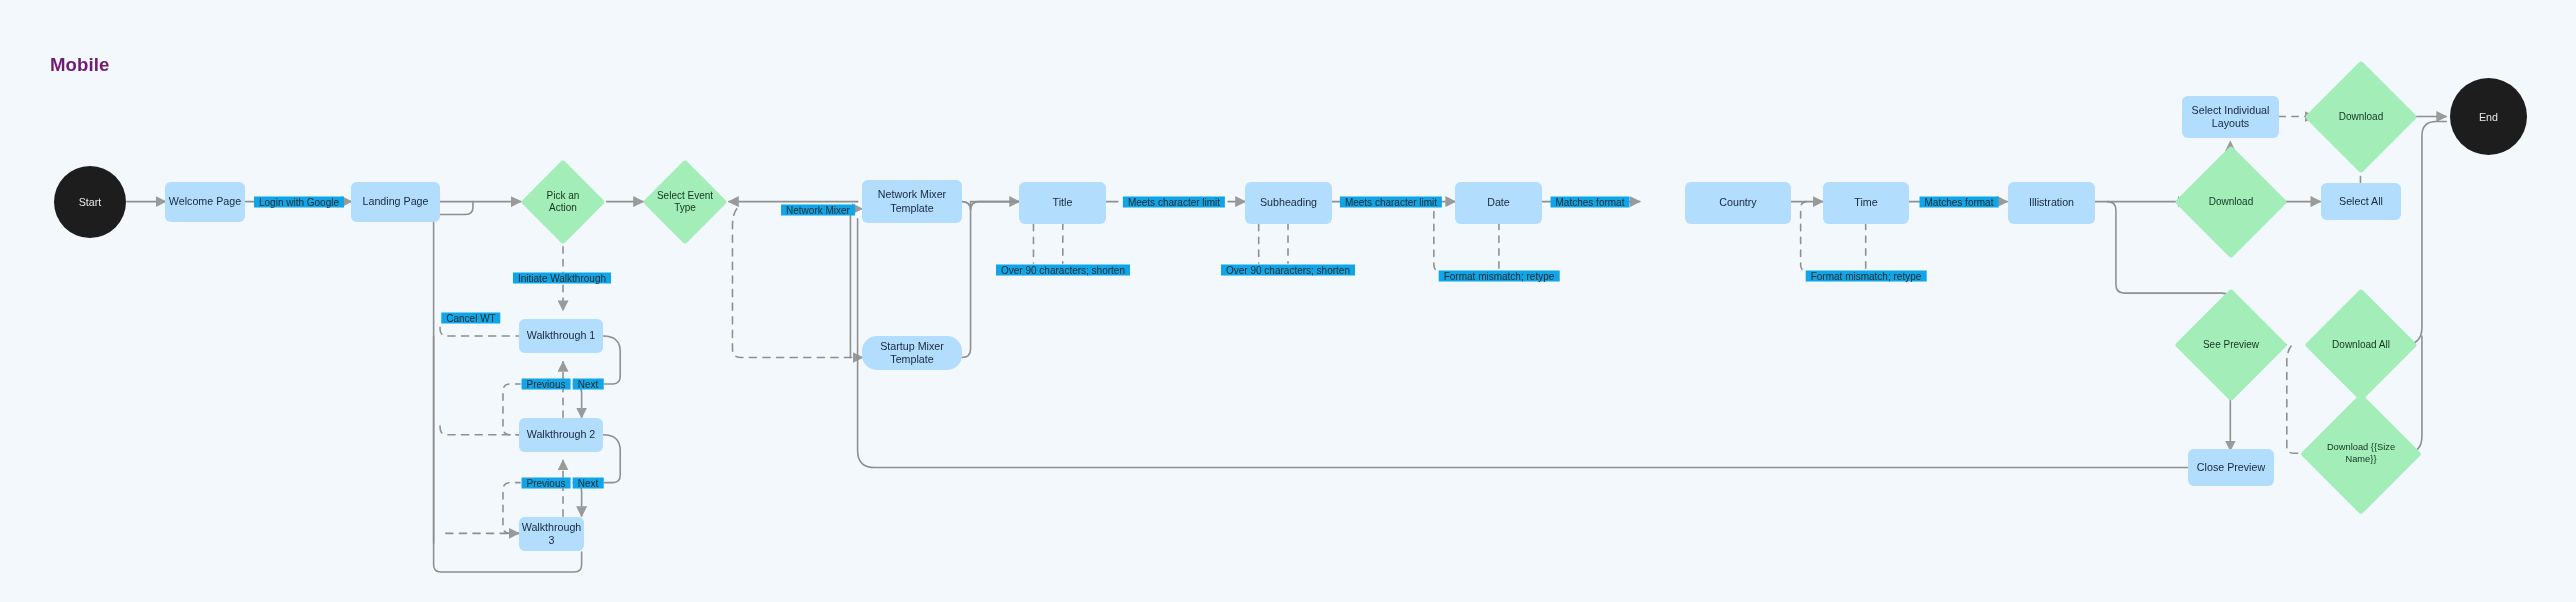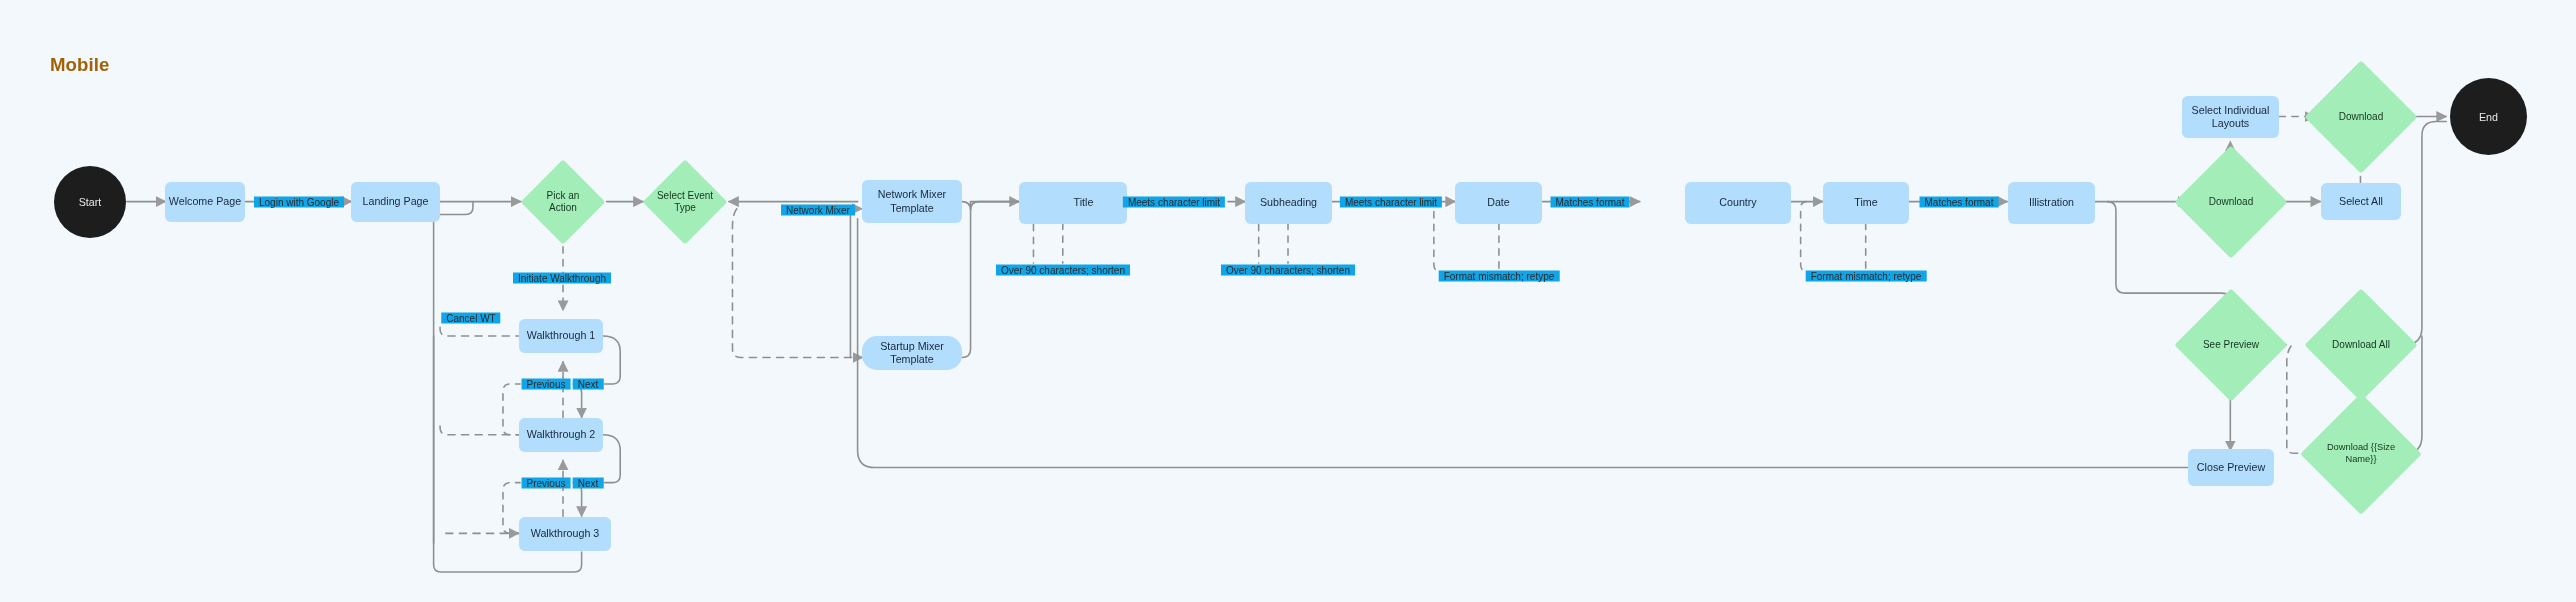--- a/index.html
+++ b/index.html
@@ -5,21 +5,21 @@
   html,body{margin:0;padding:0;}
   body{
     width:2576px;height:602px;
     background:#f2f8fb;
     font-family:"Liberation Sans", sans-serif;
     overflow:hidden;
   }
   #canvas{position:relative;width:2576px;height:602px;}
   #title{
     position:absolute;left:50px;top:54px;
-    font-size:18.6px;font-weight:bold;color:#a16207;
+    font-size:18.6px;font-weight:bold;color:#701a75;
     letter-spacing:0.1px;
   }
   svg#wires{position:absolute;left:0;top:0;width:2576px;height:602px;}
   .node{position:absolute;display:flex;align-items:center;justify-content:center;text-align:center;}
   .node span{pointer-events:none;}
   .terminal{
     border-radius:50%;background:#1d1d1d;color:#e8e8e8;
     font-size:10.7px;
   }
   .process{
@@ -174,21 +174,21 @@
   </div>
 
   <div class="node process" style="left:862px;top:180px;width:100px;height:43px;">
     <span>Network Mixer Template</span>
   </div>
 
   <div class="node process" style="left:862px;top:336px;width:100px;height:34px;border-radius:15px;">
     <span>Startup Mixer Template</span>
   </div>
 
-  <div class="node process" style="left:1019px;top:182px;width:87px;height:42px;padding-left:21px;">
+  <div class="node process" style="left:1019px;top:182px;width:87px;height:42px;">
     <span>Title</span>
   </div>
 
   <div class="node process" style="left:1245px;top:182px;width:87px;height:42px;">
     <span>Subheading</span>
   </div>
 
   <div class="node process" style="left:1455px;top:182px;width:87px;height:42px;">
     <span>Date</span>
   </div>
@@ -247,21 +247,21 @@
   </div>
 
   <div class="node process" style="left:519px;top:319px;width:84px;height:34px;justify-content:center;">
     <span>Walkthrough 1</span>
   </div>
 
   <div class="node process" style="left:519px;top:418px;width:84px;height:34px;">
     <span>Walkthrough 2</span>
   </div>
 
-  <div class="node process" style="left:519px;top:517px;width:92px;height:34px;">
+  <div class="node process" style="left:519px;top:517px;width:65px;height:34px;">
     <span>Walkthrough 3</span>
   </div>
 
   <div class="edge-label" style="left:299px;top:202px;">Login with Google</div>
   <div class="edge-label" style="left:794px;top:210px;margin-left:24px;">Network Mixer</div>
   <div class="edge-label" style="left:1174px;top:202px;">Meets character limit</div>
   <div class="edge-label" style="left:1391px;top:202px;">Meets character limit</div>
   <div class="edge-label" style="left:1590px;top:202px;">Matches format</div>
   <div class="edge-label" style="left:1959px;top:202px;">Matches format</div>
   <div class="edge-label" style="left:562px;top:278px;">Initiate Walkthrough</div>

